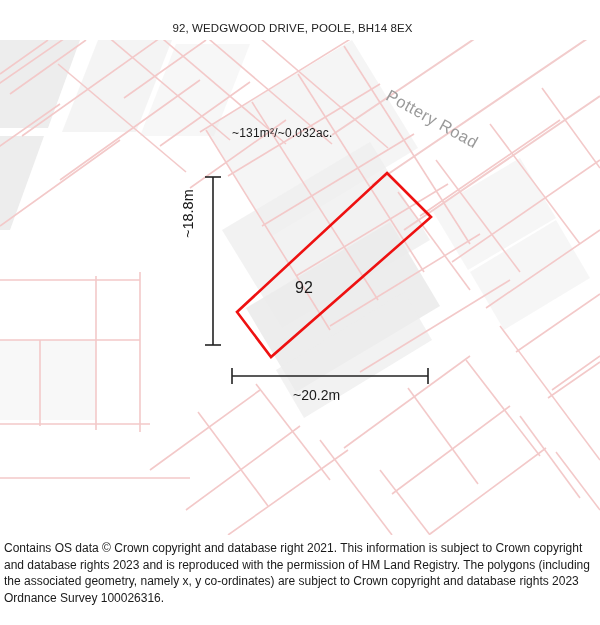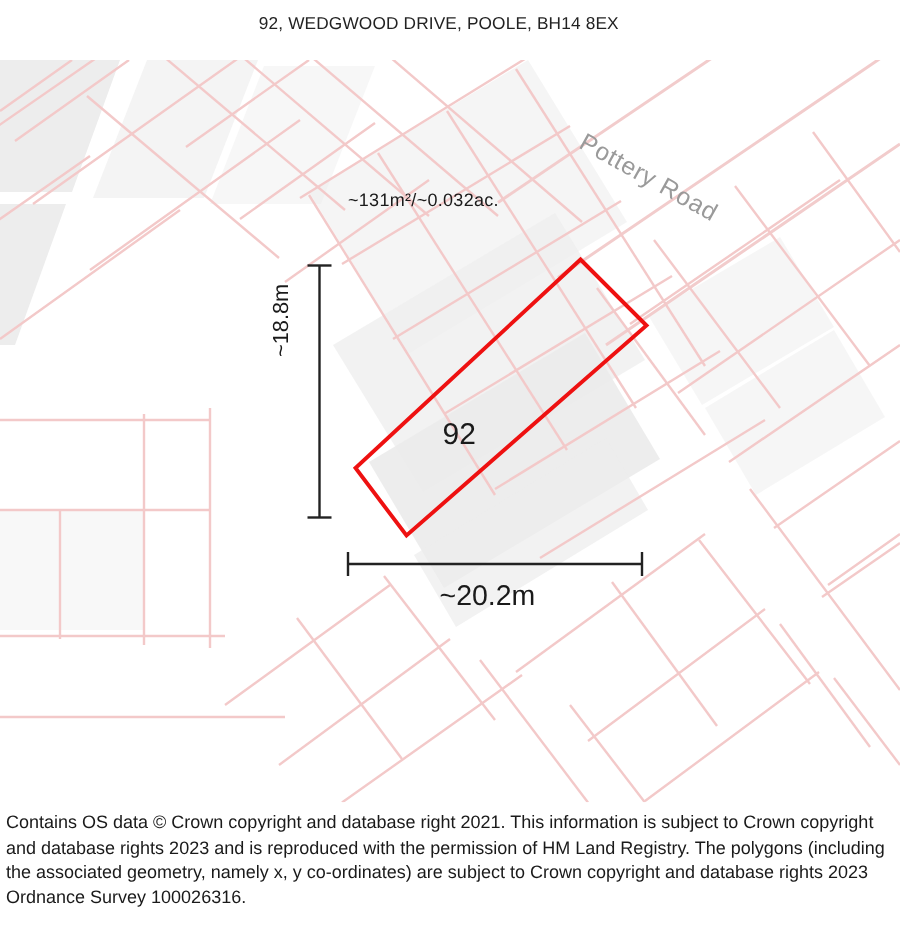--- a/index.html
+++ b/index.html
@@ -16,21 +16,21 @@
     overflow: hidden;
   }
   .page {
     width: 600px;
     height: 625px;
     position: relative;
   }
   
   .header {
     position: absolute;
-    top: 4px; left: 0;
+    top: 16px; left: 0;
     width: 585px;
     height: 40px;
     text-align: center;
     padding-top: 5px;
     box-sizing: border-box;
   }
   .header .title {
     font-size: 11.5px;
     color: #222;
     line-height: 15px;
@@ -61,26 +61,26 @@
   }
   .area-label {
     left: 232px;
     top: 86px;
     font-size: 12px;
     letter-spacing: 0.2px;
   }
   .plot-number {
     left: 295px;
     top: 239px;
-    font-size: 20px;
+    font-size: 16px;
   }
   .width-label {
     left: 293px;
     top: 347px;
-    font-size: 19px;
+    font-size: 14px;
   }
   .height-label {
     left: 180px;
     top: 198px;
     font-size: 14.5px;
     transform: rotate(-90deg);
     transform-origin: left top;
     white-space: nowrap;
   }
   .road-label {

